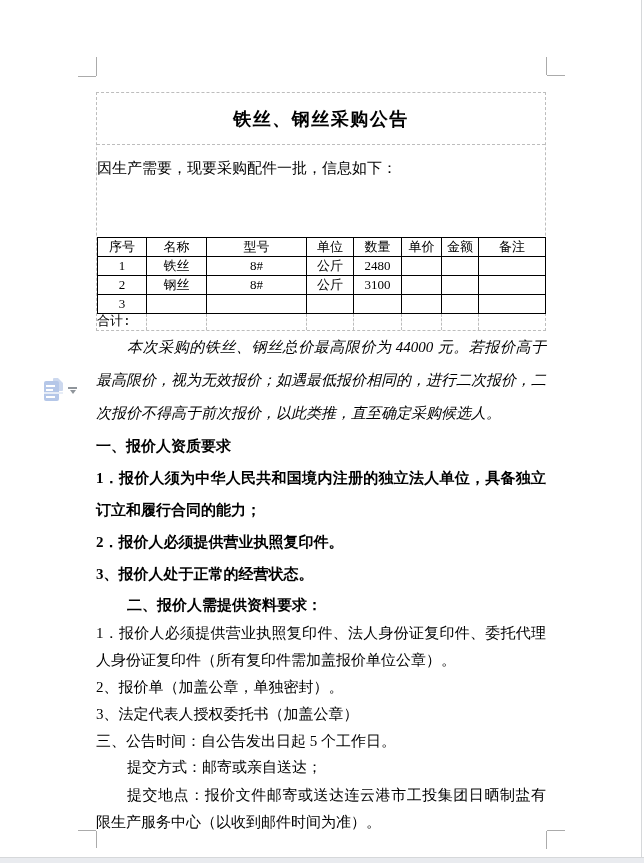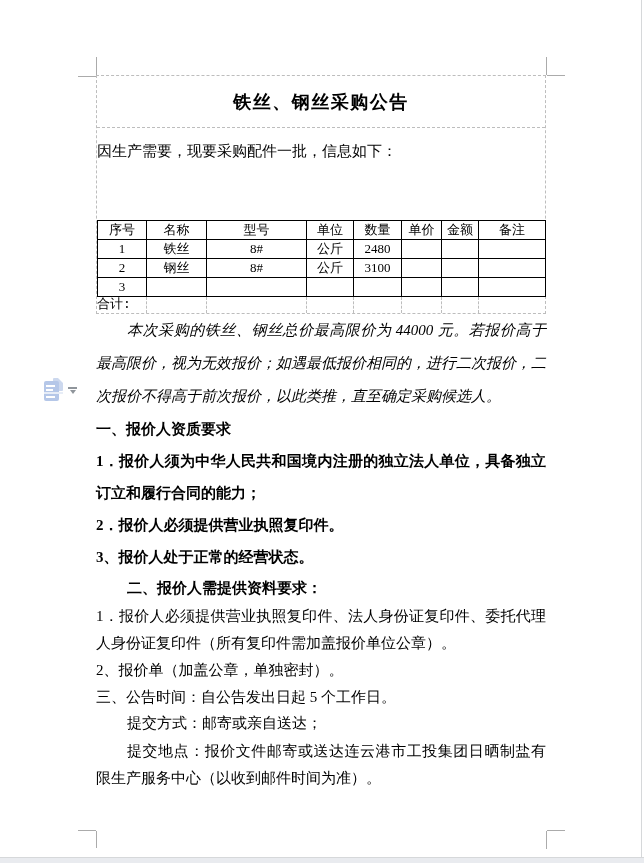--- a/index.html
+++ b/index.html
@@ -18,21 +18,21 @@
   .m-tl-v { left:96px;  top:57px;  width:1px;  height:19px; }
   .m-tl-h { left:78px;  top:76px;  width:18px; height:1px; }
   .m-tr-v { left:546px; top:57px;  width:1px;  height:18px; }
   .m-tr-h { left:547px; top:75px;  width:18px; height:1px; }
   .m-bl-v { left:96px;  top:831px; width:1px;  height:17px; }
   .m-bl-h { left:78px;  top:830px; width:18px; height:1px; }
   .m-br-v { left:546px; top:831px; width:1px;  height:18px; }
   .m-br-h { left:547px; top:830px; width:18px; height:1px; }
 
   
-  .content { position:absolute; left:96px; top:75px; width:450px; }
+  .content { position:absolute; left:96px; top:92px; width:450px; }
 
   
   .boundary { box-sizing:border-box; width:450px; border:1px dashed #bdbdbd; }
   .title-row {
     box-sizing:border-box; height:52px; border-bottom:1px dashed #bdbdbd;
     display:flex; align-items:center; justify-content:center;
     font-size:18px; font-weight:bold; letter-spacing:1.5px;
   }
   .intro-row { box-sizing:border-box; height:52px; padding-top:14px; font-size:15px; }
 
@@ -197,20 +197,21 @@
     </div>
 
     <p class="just indent lh33 mt7">本次采购的铁丝、钢丝总价最高限价为 44000 元。若报价高于最高限价，视为无效报价；如遇最低报价相同的，进行二次报价，二次报价不得高于前次报价，以此类推，直至确定采购候选人。</p>
     <p class="lh32">一、报价人资质要求</p>
     <p class="just lh32">1．报价人须为中华人民共和国境内注册的独立法人单位，具备独立订立和履行合同的能力；</p>
     <p class="lh32">2．报价人必须提供营业执照复印件。</p>
     <p class="lh32">3、报价人处于正常的经营状态。</p>
     <p class="bold indent lh30">二、报价人需提供资料要求：</p>
     <p class="just lh27">1．报价人必须提供营业执照复印件、法人身份证复印件、委托代理人身份证复印件（所有复印件需加盖报价单位公章）。</p>
     <p class="lh27">2、报价单（加盖公章，单独密封）。</p>
+    <p class="lh27">3、法定代表人授权委托书（加盖公章）</p>
     <p class="lh27">三、公告时间：自公告发出日起 5 个工作日。</p>
     <p class="indent lh27 mt9">提交方式：邮寄或亲自送达；</p>
     <p class="just indent lh27 mt10">提交地点：报价文件邮寄或送达连云港市工投集团日晒制盐有限生产服务中心（以收到邮件时间为准）。</p>
   </div>
 
   <div class="right-edge"></div>
   <div class="bottom-strip"></div>
 </div>
 
 </body></html>

